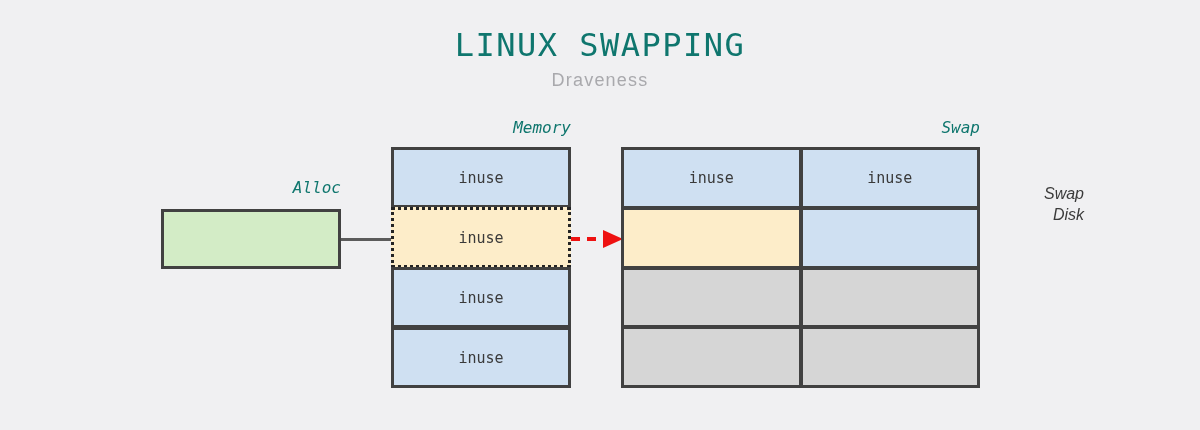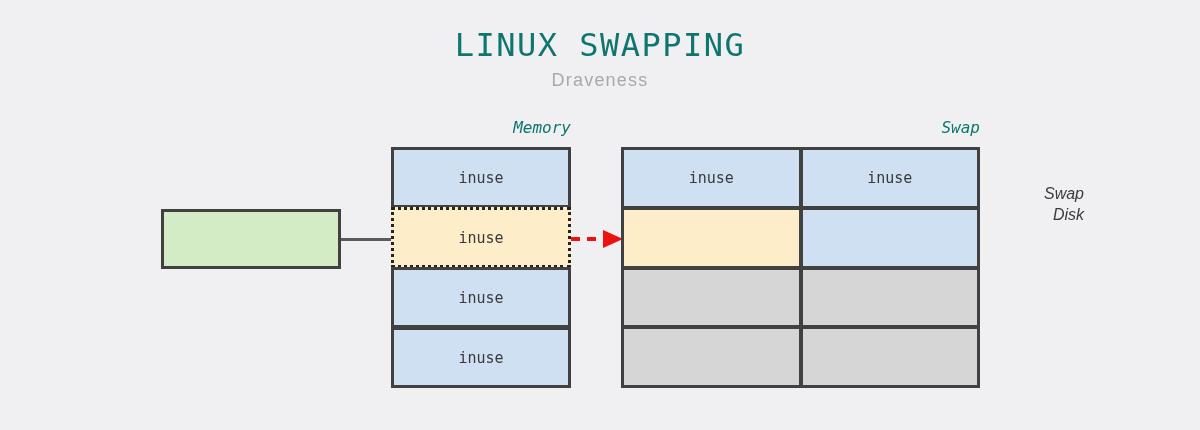--- a/index.html
+++ b/index.html
@@ -172,20 +172,21 @@
   .side-label span { display: block; text-align: right; }
 </style>
 </head>
 <body>
 
 <div id="stage">
 
   <div class="title">LINUX SWAPPING</div>
   <div class="subtitle">Draveness</div>
 
+  <div class="col-label" id="alloc-label">Alloc</div>
   <div id="alloc-box"></div>
   <div id="alloc-connector"></div>
 
   <div class="col-label" id="memory-label">Memory</div>
   <div id="memory-column">
     <div class="mem-cell r0 fill-blue">inuse</div>
     <div class="mem-cell r1 fill-yellow">inuse</div>
     <div class="mem-cell r2 fill-blue">inuse</div>
     <div class="mem-cell r3 fill-blue">inuse</div>
   </div>

